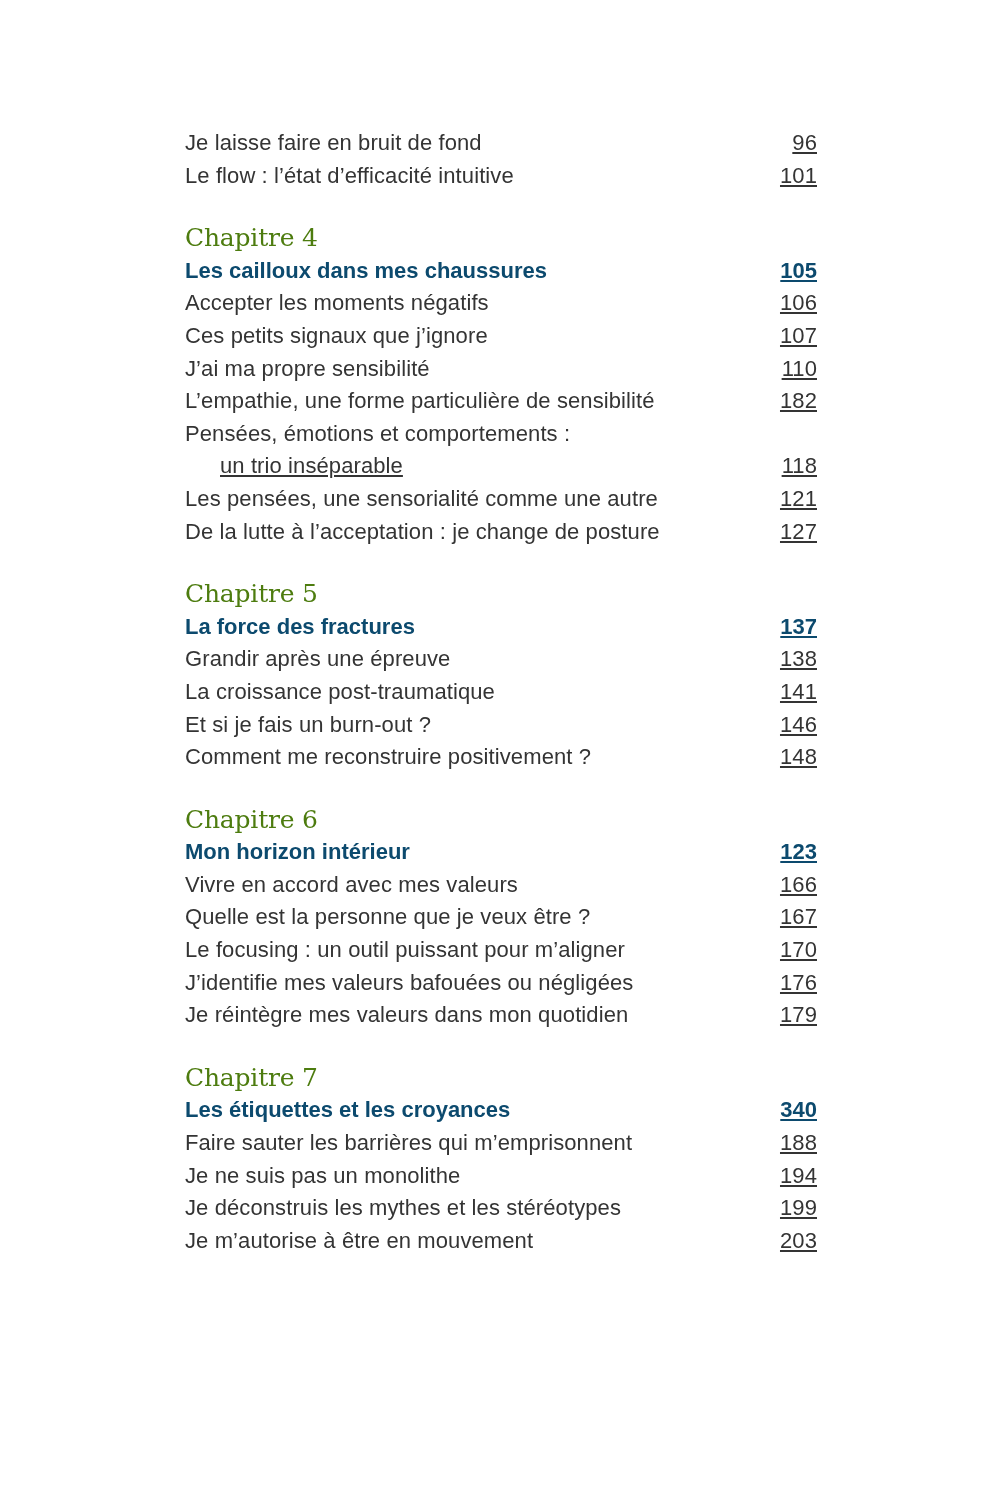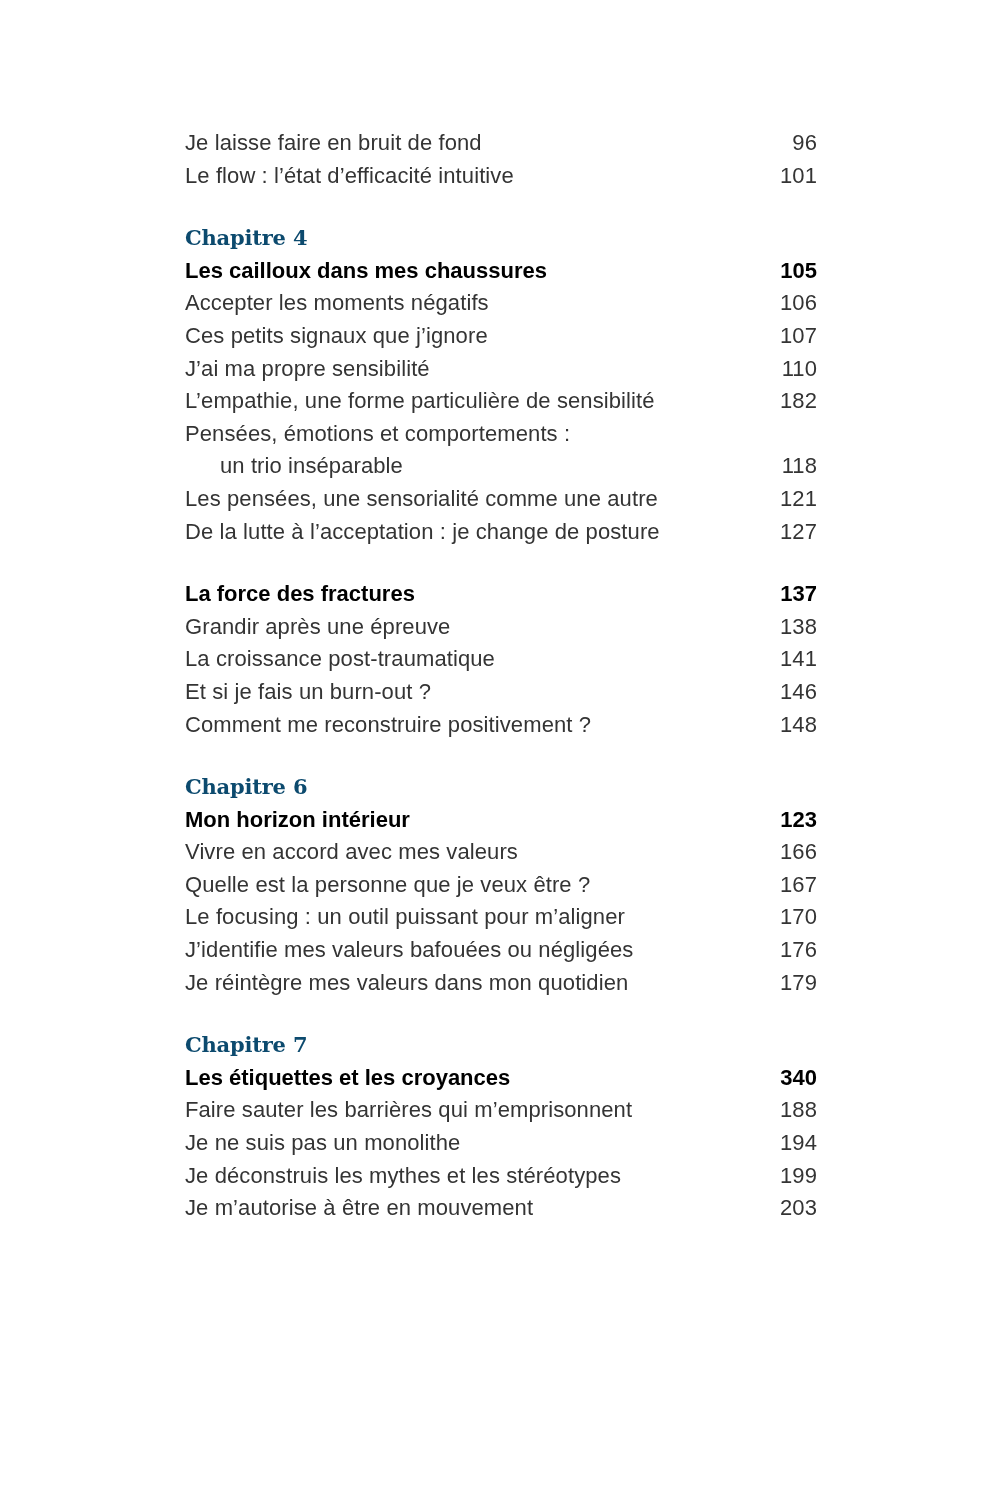--- a/index.html
+++ b/index.html
@@ -34,38 +34,40 @@
   .entry .label {
     flex: 1 1 auto;
     padding-right: 12px;
     white-space: nowrap;
   }
   .entry .pagenum {
     flex: 0 0 auto;
     min-width: 58px;
     text-align: right;
     font-variant-numeric: tabular-nums;
+    text-decoration: underline;
   }
   .entry.bold {
     font-weight: 700;
-    color: #000000;
+    color: #0c4a6e;
     letter-spacing: 0;
   }
   .entry.indent .label {
     padding-left: 35px;
+    text-decoration: underline;
   }
   .chapter {
     margin-top: 30px;
   }
   .chapter-heading {
     font-family: "DejaVu Serif", serif;
-    font-weight: 700;
-    font-size: 21px;
+    font-weight: 400;
+    font-size: 25px;
     line-height: 32.6px;
-    color: #0c4a6e;
+    color: #4d7c0f;
     letter-spacing: -0.2px;
   }
 </style>
 </head>
 <body>
 
 <main class="toc">
   <section>
       <div class="entry">
     <span class="label">Je laisse faire en bruit de fond</span>
@@ -110,20 +112,21 @@
         <div class="entry">
     <span class="label">Les pensées, une sensorialité comme une autre</span>
     <span class="pagenum">121</span>
   </div>
         <div class="entry">
     <span class="label">De la lutte à l’acceptation : je change de posture</span>
     <span class="pagenum">127</span>
   </div>
       </section>
       <section class="chapter">
+    <div class="chapter-heading">Chapitre 5</div>
   <div class="entry bold">
     <span class="label">La force des fractures</span>
     <span class="pagenum">137</span>
   </div>
         <div class="entry">
     <span class="label">Grandir après une épreuve</span>
     <span class="pagenum">138</span>
   </div>
         <div class="entry">
     <span class="label">La croissance post-traumatique</span>

